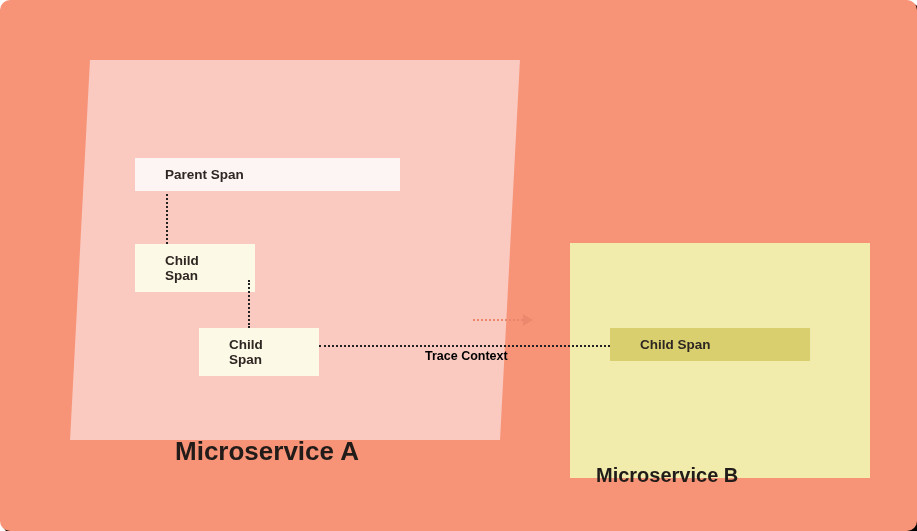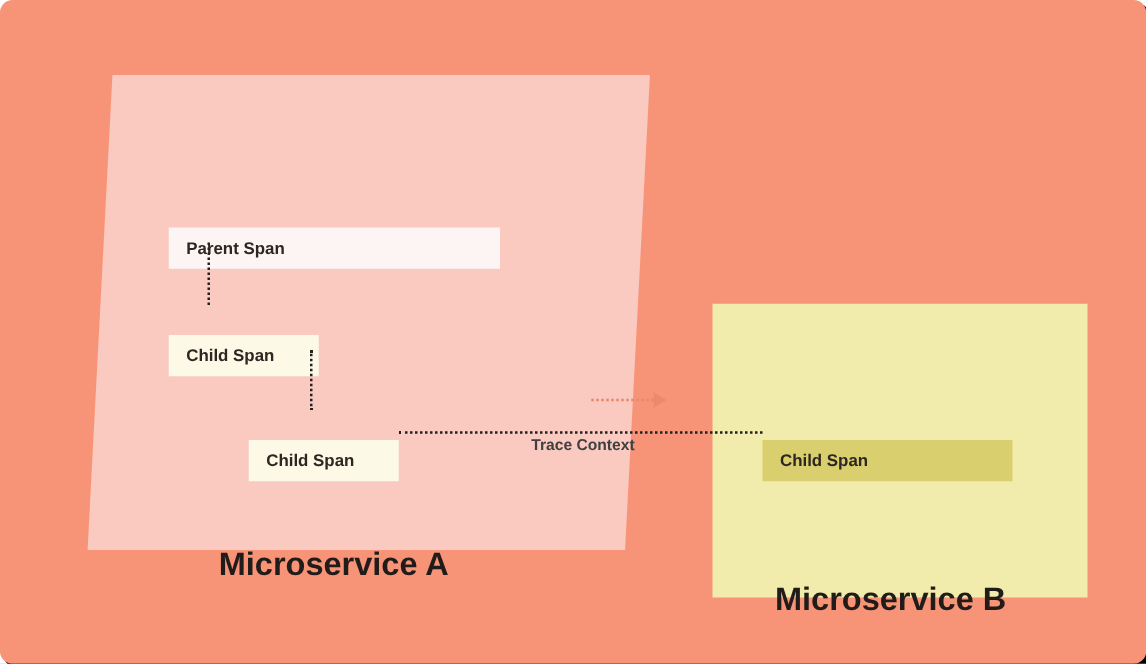--- a/index.html
+++ b/index.html
@@ -35,25 +35,24 @@
       position: absolute;
       left: 570px;
       top: 243px;
       width: 300px;
       height: 235px;
       background: #f1ecab;
     }
     .span-box {
       position: absolute;
       background: #fdf9e7;
-      padding: 9px 14px;
+      padding: 9px 30px;
       font-size: 13.5px;
       font-weight: 600;
       color: #2e2622;
-      margin-top: 24px;
     }
     .parent-span {
       left: 135px;
       top: 158px;
       width: 265px;
       background: #fdf5f3;
     }
     .child-span-1 {
       left: 135px;
       top: 244px;
@@ -90,21 +89,21 @@
       top: 345px;
       width: 291px;
       border-top: 2px dotted #222;
     }
     .trace-label {
       position: absolute;
       left: 425px;
       top: 349px;
       font-size: 12.5px;
       font-weight: 600;
-      color: #404040;
+      color: #000000;
     }
     .arrow {
       position: absolute;
       left: 473px;
       top: 314px;
       width: 60px;
       height: 12px;
     }
     .arrow-line {
       position: absolute;
@@ -126,23 +125,23 @@
       font-weight: 800;
       color: #211c19;
       margin-top: 36px;
     }
     .title-a {
       left: 175px;
       top: 400px;
       font-size: 26px;
     }
     .title-b {
-      left: 620px;
+      left: 596px;
       top: 428px;
-      font-size: 26px;
+      font-size: 20px;
       text-align: right;
     }
   </style>
 </head>
 <body>
 
 <div class="canvas">
 
   <div class="service-a">
     <div class="service-a-inner"></div>

